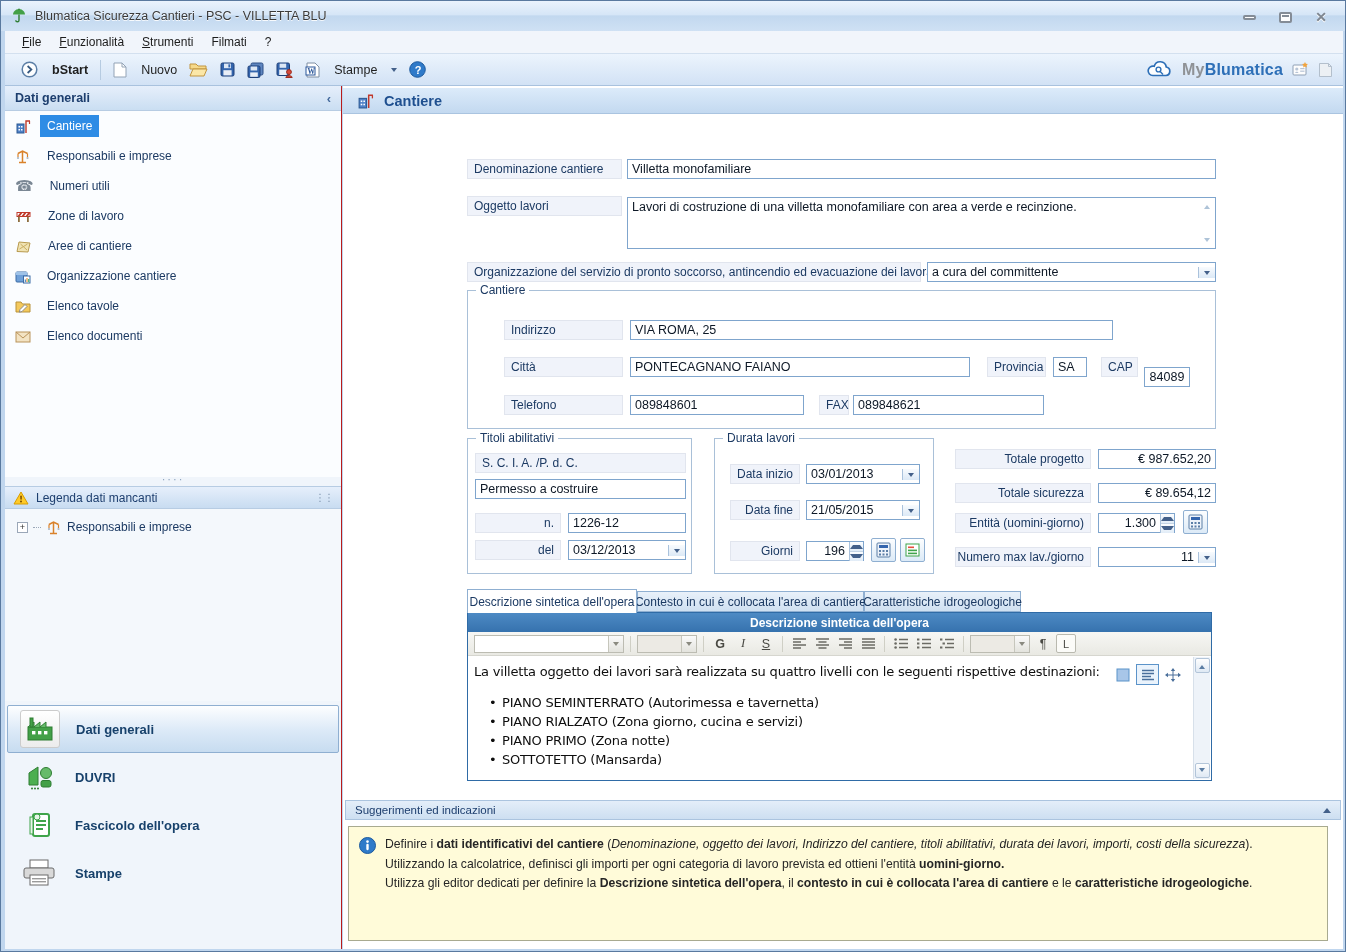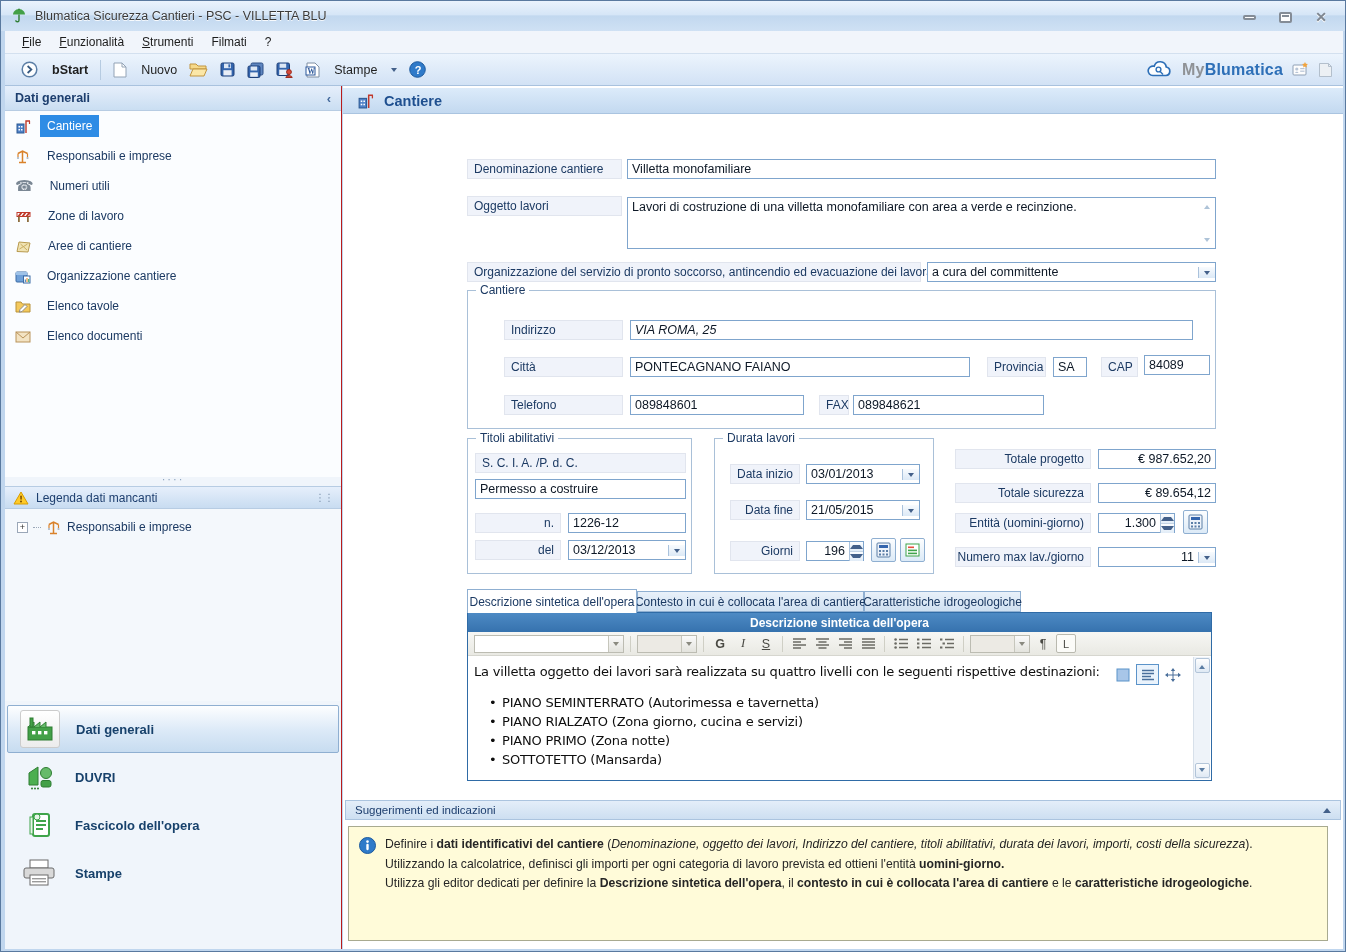--- a/index.html
+++ b/index.html
@@ -462,27 +462,27 @@
     <div class="combo" style="left:584px;top:176px;width:289px">
       <span class="val">a cura del committente</span>
       <span class="cbtn">
           <span class="arr-d"></span>
         </span>
     </div>
 
     <div class="group" style="left:124px;top:204px;width:749px;height:139px">
       <span class="group-title">Cantiere</span>
       <div class="label-box" style="left:36px;top:29px;width:119px">Indirizzo</div>
-      <input class="field" style="left: 162px; top: 29px; width: 563px; font-style: italic;" readonly="" value="VIA ROMA, 25">
+      <input class="field" style="left: 162px; top: 29px; width: 483px;" readonly="" value="VIA ROMA, 25">
       <div class="label-box" style="left:36px;top:66px;width:119px">Città</div>
       <input class="field" style="left: 162px; top: 66px; width: 340px;" readonly="" value="PONTECAGNANO FAIANO">
       <div class="label-box" style="left:519px;top:66px;width:59px">Provincia</div>
       <input class="field" style="left: 585px; top: 66px; width: 34px;" readonly="" value="SA">
       <div class="label-box" style="left:633px;top:66px;width:37px">CAP</div>
-      <input class="field" style="left: 676px; top: 64px; width: 66px;" readonly="" value="84089">
+      <input class="field" style="left: 676px; top: 76px; width: 46px; text-align: center;" readonly="" value="84089">
       <div class="label-box" style="left:36px;top:104px;width:119px">Telefono</div>
       <input class="field" style="left: 162px; top: 104px; width: 174px;" readonly="" value="089848601">
       <div class="label-box" style="left:351px;top:104px;width:30px">FAX</div>
       <input class="field" style="left: 385px; top: 104px; width: 191px;" readonly="" value="089848621">
     </div>
 
     <div class="group" style="left:124px;top:352px;width:225px;height:136px">
       <span class="group-title">Titoli abilitativi</span>
       <div class="label-box" style="left:7px;top:14px;width:211px">S. C. I. A. /P. d. C.</div>
       <input class="field" style="left: 7px; top: 40px; width: 211px;" readonly="" value="Permesso a costruire">

